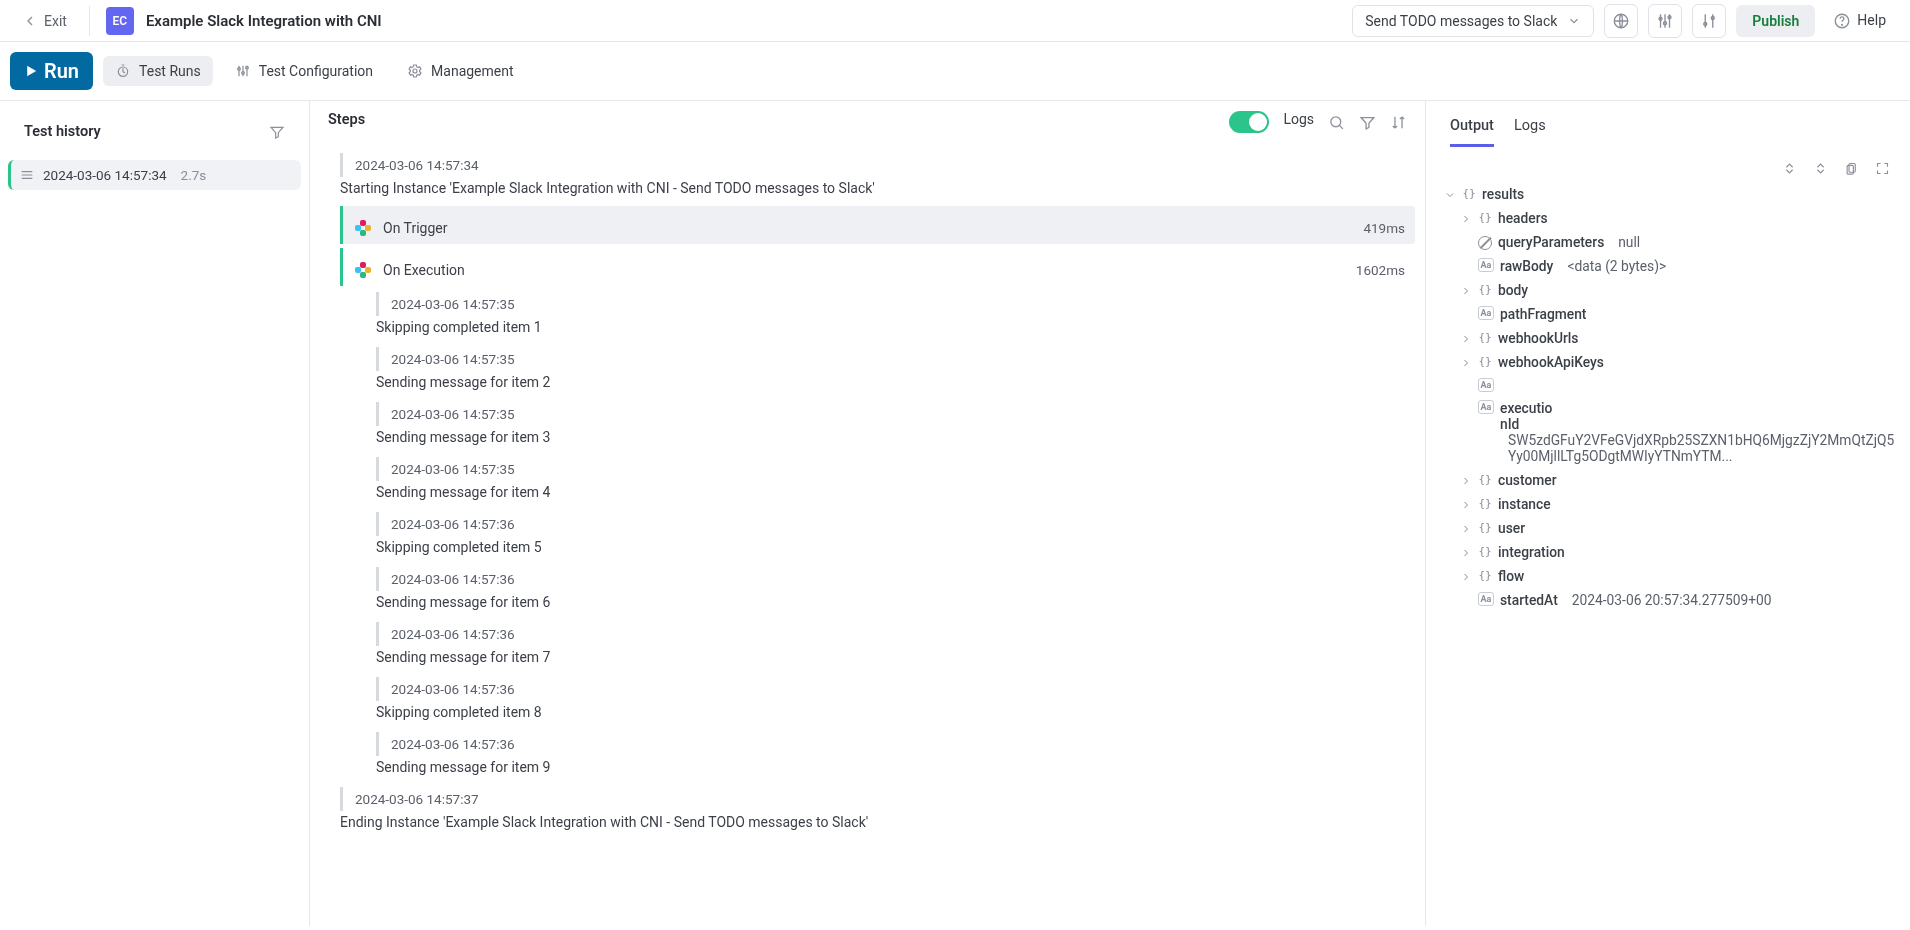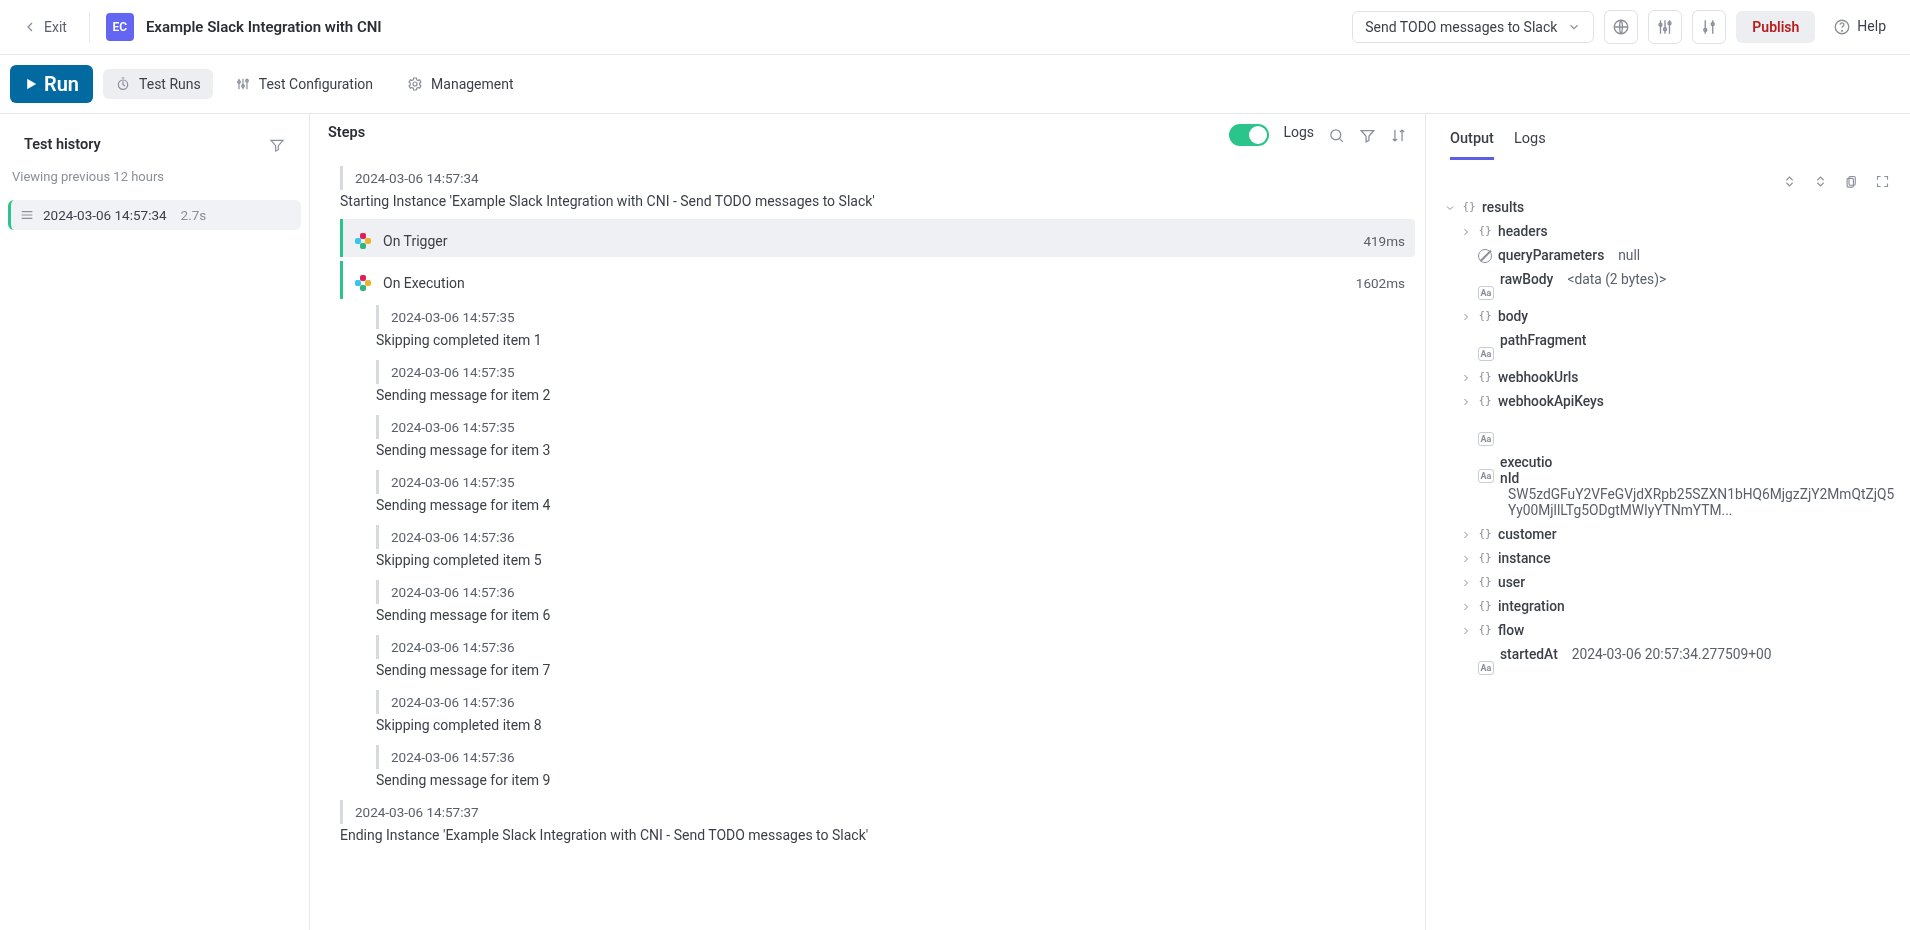--- a/index.html
+++ b/index.html
@@ -9,21 +9,21 @@
     color: #2b2e34;
     background: #fff;
     height: 100%;
     overflow: hidden;
   }
 
   
   .top-header {
     display: flex;
     align-items: center;
-    height: 55px;
+    height: 42px;
     padding: 0 16px;
     border-bottom: 1px solid #e5e7eb;
   }
   .exit-btn {
     display: flex; align-items: center; gap: 6px;
     color: #5a5f6a; cursor: pointer; font-size: 14px;
     padding: 4px 6px;
   }
   .exit-btn svg { stroke: #8b8f99; }
   .divider-v { width: 1px; height: 30px; background: #e5e7eb; margin: 0 16px; }
@@ -49,21 +49,21 @@
     border: 1px solid #e0e2e7; border-radius: 6px;
     width: 34px; height: 34px;
     display: flex; align-items: center; justify-content: center;
     margin-right: 10px; cursor: pointer;
   }
   .icon-btn svg { stroke: #8b8f99; }
 
   .publish-btn {
     background: #eceef1; border-radius: 6px;
     padding: 8px 16px; font-weight: 600; font-size: 14px;
-    color: #b91c1c; cursor: pointer; margin-right: 10px;
+    color: #15803d; cursor: pointer; margin-right: 10px;
   }
   .help-btn {
     display: flex; gap: 6px;
     color: #3b3f47; cursor: pointer; padding: 6px 8px;
   }
   .help-btn svg { stroke: #8b8f99; }
 
   
   .toolbar {
     display: flex; align-items: center; gap: 10px;
@@ -206,21 +206,21 @@
   .tree-row .chev { width:12px; flex:0 0 12px; stroke:#8b8f99; margin-top:3px; }
   .tree-row .key { color:#3b3f47; font-weight:500; }
   .tree-row .val { color:#5a5f6a; margin-left:8px; word-break:break-all; }
 
   .indent-1 { padding-left: 16px; }
 
   .aa-label {
     font-size:9px; font-weight:700; color:#8b8f99;
     border:1px solid #c8ccd3; border-radius:3px;
     width:16px; height:14px; display:flex; align-items:center; justify-content:center;
-    flex:0 0 16px; margin-top:15px;
+    flex:0 0 16px; margin-top:0;
   }
   .null-circ { width:14px; height:14px; border:1.5px solid #8b8f99; border-radius:50%;
     position:relative; flex:0 0 14px; margin-top:2px; }
   .null-circ::after { content:""; position:absolute; left:-1px; top:5px; width:15px; height:1.5px;
     background:#8b8f99; transform:rotate(-45deg); }
 
   .kv-wrap { display:flex; flex-wrap:wrap; align-items:baseline; }
 
   
   .braces { font-family: monospace; font-size:11px; color:#8b8f99; width:14px; text-align:center; flex:0 0 14px; margin-top:1px; }
@@ -321,21 +321,20 @@
 
   <div class="col-left">
     <div class="panel-head">
       <h3>Test history</h3>
       <div class="left-tools">
         <svg width="16" height="16" viewBox="0 0 24 24" fill="none" stroke-width="1.8">
             <polygon points="3 5 21 5 14 13 14 19 10 21 10 13"></polygon>
           </svg>
       </div>
     </div>
-    <div class="viewing-note">Viewing previous 12 hours</div>
     <div id="history-list">
         <div class="history-item">
     <svg width="16" height="16" viewBox="0 0 24 24" fill="none" stroke="#8b8f99" stroke-width="1.8">
             <path d="M4 7h16M4 12h16M4 17h16"></path>
           </svg>
     <span class="ts">2024-03-06 14:57:34</span>
     <span class="dur">2.7s</span>
         </div>
       </div>
   </div>

